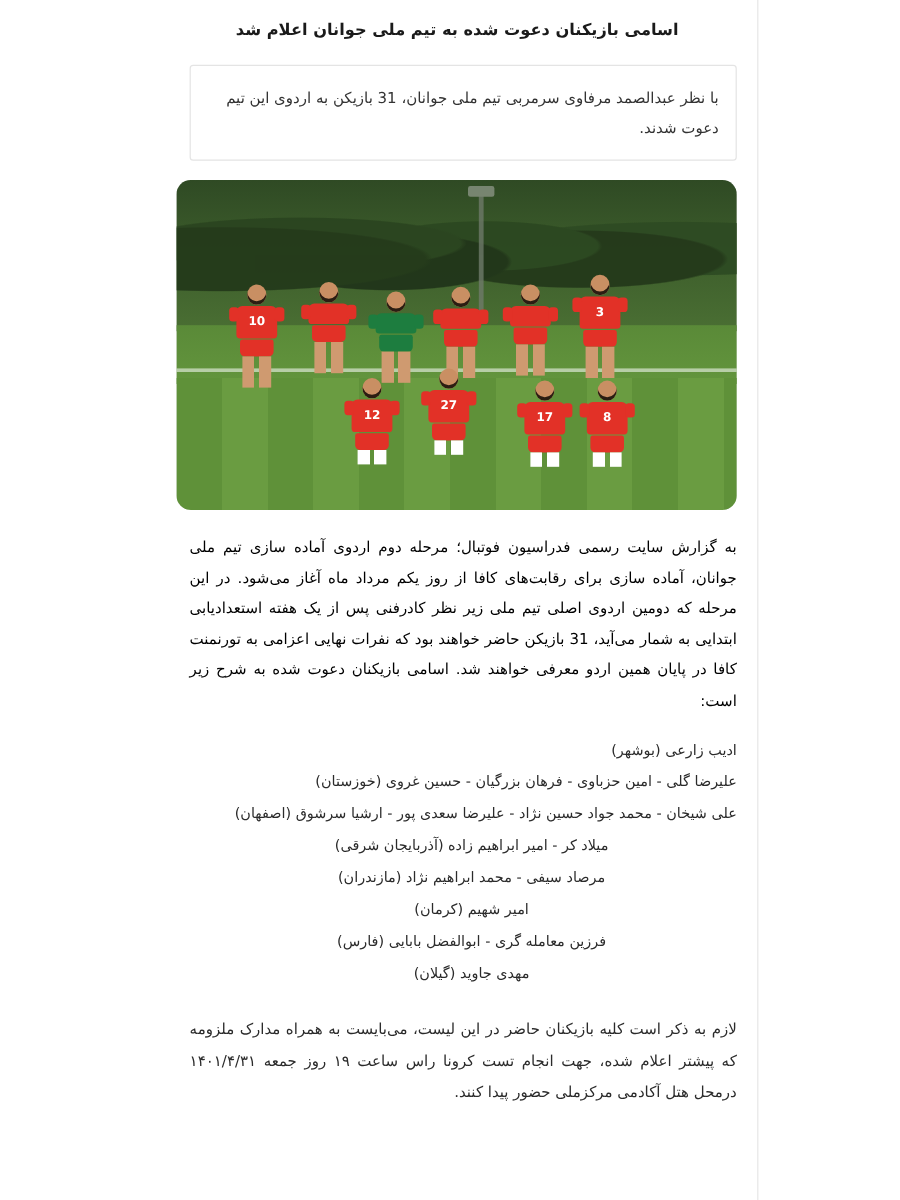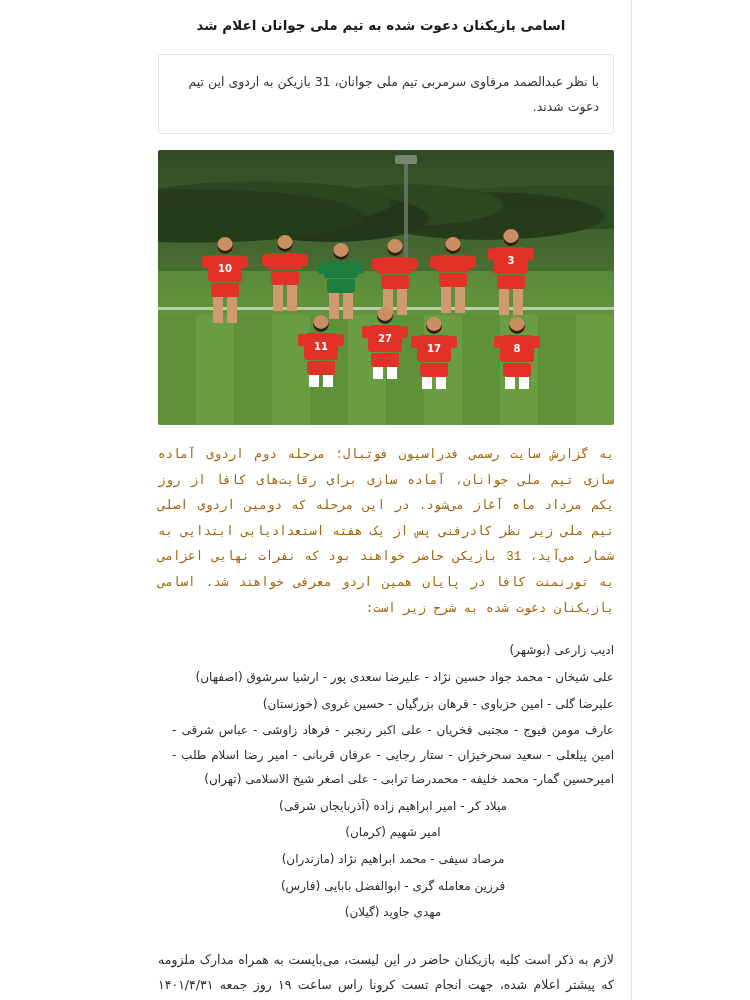--- a/index.html
+++ b/index.html
@@ -58,22 +58,23 @@
     line-height: 2.0;
     color: #333333;
     text-align: right;
   }
   .figure {
     margin: 16px 6px 0 6px;
     width: 456px;
     height: 275px;
     position: relative;
     overflow: hidden;
-    border-radius: 2px;
+    border-radius: 12px;
     background: #e5e5e5;
+    padding-left: 11px;
   }
   
   .sky {
     position: absolute; left: 0; top: 0; width: 100%; height: 46%;
     background: linear-gradient(#2f4a24 0%, #3c5c2b 45%, #4a6f33 100%);
   }
   .trees {
     position: absolute; left: 0; top: 0; width: 100%; height: 40%;
     background:
       radial-gradient(ellipse at 8% 60%, #243a1b 0 28%, transparent 29%),
@@ -150,24 +151,23 @@
     background: linear-gradient(90deg, #cf9a70 0 10px, transparent 10px 14px, #cf9a70 14px 24px);
   }
   .player .socks {
     width: 24px; height: 12px; margin: 0 auto;
     background: linear-gradient(90deg, #ffffff 0 10px, transparent 10px 14px, #ffffff 14px 24px);
   }
   .body-text {
     margin: 18px 6px 0 6px;
     font-size: 12.5px;
     line-height: 2.05;
-    color: #a16207;
+    color: #000000;
     text-align: justify;
     text-justify: inter-word;
-    font-family: Liberation Mono, monospace;
   }
   .roster {
     margin: 16px 6px 0 20px;
     font-size: 12px;
     line-height: 2.05;
     color: #2b2b2b;
   }
   .roster p { margin: 0 0 2px 0; }
   .roster .line-justify { text-align: justify; }
   .roster .line-center { text-align: center; }
@@ -235,55 +235,54 @@
         </div>
         <div class="player" style="left: 330px; bottom: 104px;">
           <div class="head"></div>
           <div class="shirt">3</div>
           <div class="shorts"></div>
           <div class="legs"></div>
         </div>
 
         <div class="player" style="left: 140px; bottom: 32px;">
           <div class="head"></div>
-          <div class="shirt">11</div>
+          <div class="shirt">12</div>
           <div class="shorts"></div>
           <div class="socks"></div>
         </div>
         <div class="player" style="left: 204px; bottom: 40px;">
           <div class="head"></div>
           <div class="shirt">27</div>
           <div class="shorts"></div>
           <div class="socks"></div>
         </div>
-        <div class="player" style="left: 253px; bottom: 30px;">
+        <div class="player" style="left: 284px; bottom: 30px;">
           <div class="head"></div>
           <div class="shirt">17</div>
           <div class="shorts"></div>
           <div class="socks"></div>
         </div>
         <div class="player" style="left: 336px; bottom: 30px;">
           <div class="head"></div>
           <div class="shirt">8</div>
           <div class="shorts"></div>
           <div class="socks"></div>
         </div>
       </div>
     </div>
 
     <div class="body-text">به گزارش سایت رسمی فدراسیون فوتبال؛ مرحله دوم اردوی آماده سازی تیم ملی جوانان، آماده سازی برای رقابت‌های کافا از روز یکم مرداد ماه آغاز می‌شود. در این مرحله که دومین اردوی اصلی تیم ملی زیر نظر کادرفنی پس از یک هفته استعدادیابی ابتدایی به شمار می‌آید، 31 بازیکن حاضر خواهند بود که نفرات نهایی اعزامی به تورنمنت کافا در پایان همین اردو معرفی خواهند شد. اسامی بازیکنان دعوت شده به شرح زیر است:</div>
 
     <div class="roster">
       <p class="line-right">ادیب زارعی (بوشهر)</p>
+      <p class="line-justify">علیرضا گلی - امین حزباوی - فرهان بزرگیان - حسین غروی (خوزستان)</p>
       <p class="line-justify">علی شیخان - محمد جواد حسین نژاد - علیرضا سعدی پور - ارشیا سرشوق (اصفهان)</p>
-      <p class="line-justify">علیرضا گلی - امین حزباوی - فرهان بزرگیان - حسین غروی (خوزستان)</p>
-      <p class="line-justify">عارف مومن فیوج - مجتبی فخریان - علی اکبر رنجبر - فرهاد زاوشی - عباس شرقی - امین پیلعلی - سعید سحرخیزان - ستار رجایی - عرفان قربانی - امیر رضا اسلام طلب - امیرحسین گمار- محمد خلیفه - محمدرضا ترابی - علی اصغر شیخ الاسلامی (تهران)</p>
       <p class="line-center">میلاد کر - امیر ابراهیم زاده (آذربایجان شرقی)</p>
+      <p class="line-center">مرصاد سیفی - محمد ابراهیم نژاد (مازندران)</p>
       <p class="line-center">امیر شهیم (کرمان)</p>
-      <p class="line-center">مرصاد سیفی - محمد ابراهیم نژاد (مازندران)</p>
       <p class="line-center">فرزین معامله گری - ابوالفضل بابایی (فارس)</p>
       <p class="line-center">مهدی جاوید (گیلان)</p>
     </div>
 
     <div class="footnote">لازم به ذکر است کلیه بازیکنان حاضر در این لیست، می‌بایست به همراه مدارک ملزومه که پیشتر اعلام شده، جهت انجام تست کرونا راس ساعت ۱۹ روز جمعه ۱۴۰۱/۴/۳۱ درمحل هتل آکادمی مرکزملی حضور پیدا کنند.</div>
 
   </div>
 </div>
 
 </body></html>

